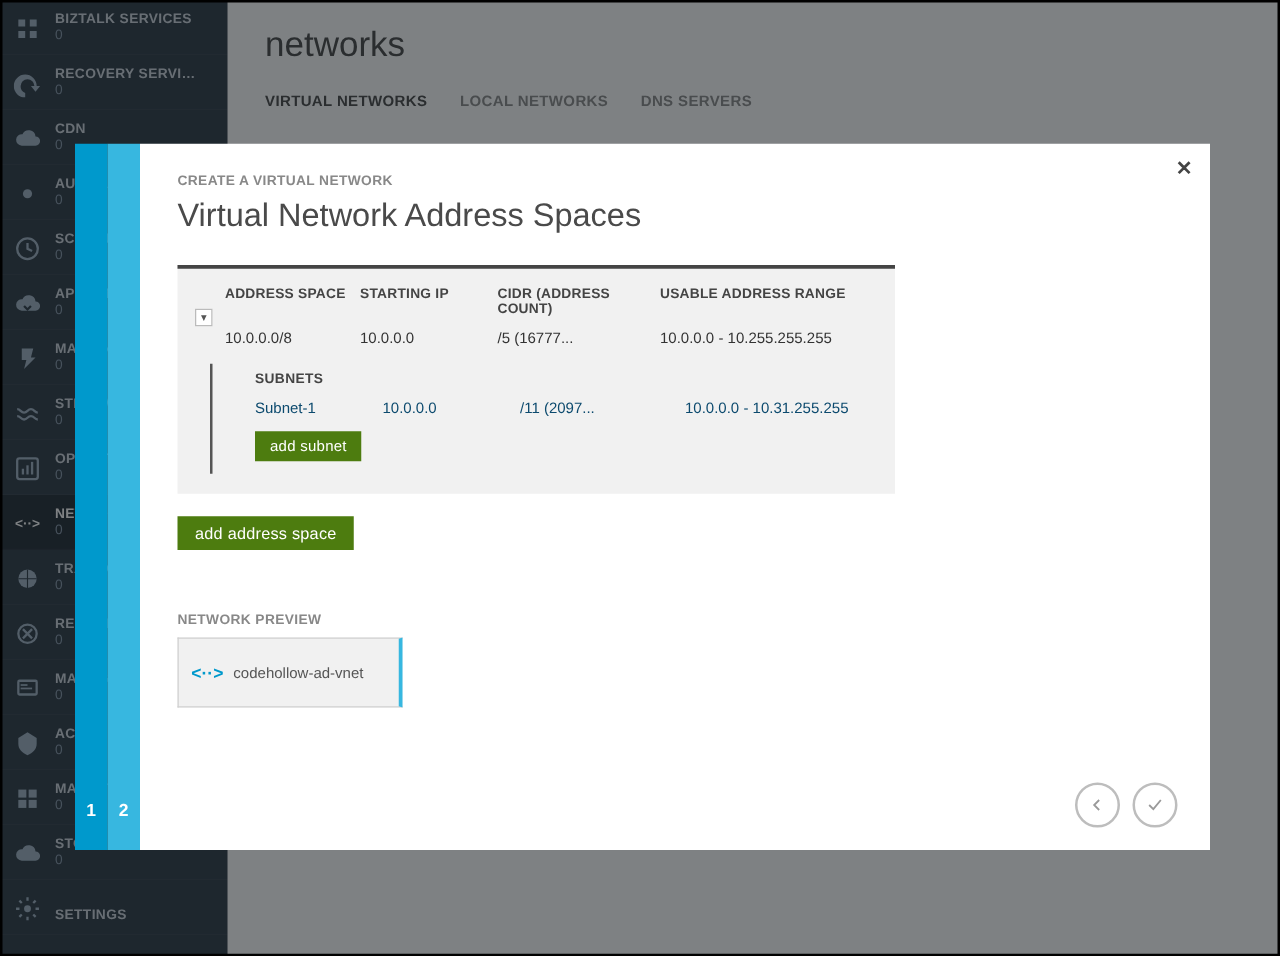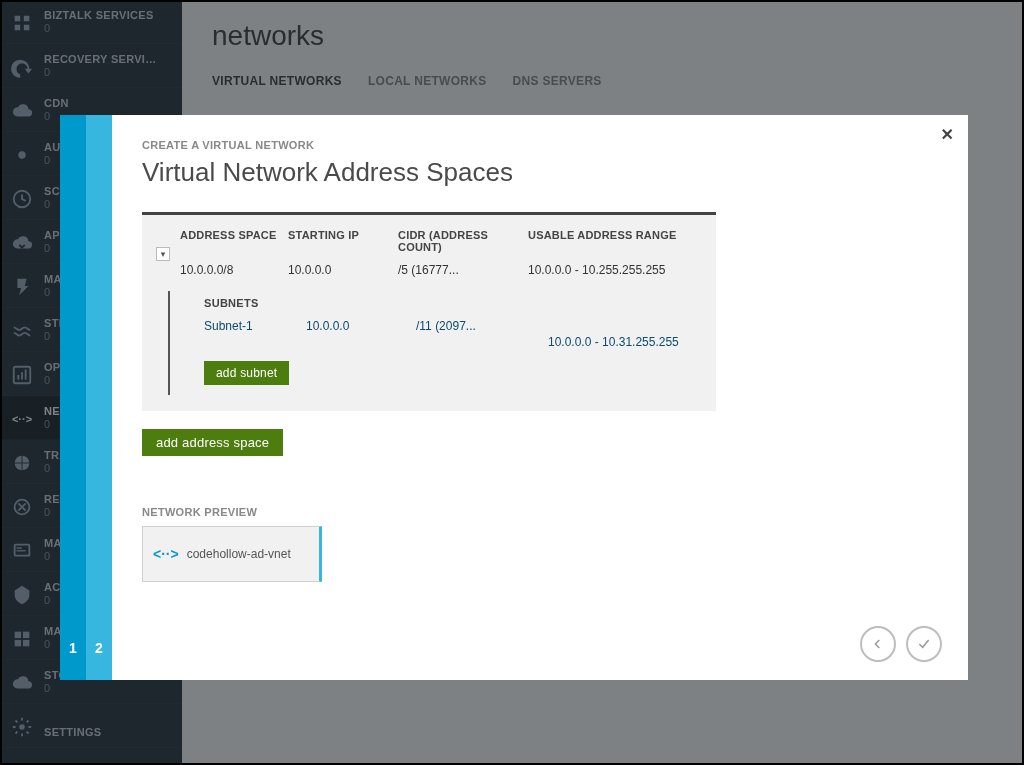--- a/index.html
+++ b/index.html
@@ -85,21 +85,21 @@
     border:1px solid #bbb; background:#fff; font-size:9px; color:#555;
     display:flex; align-items:center; justify-content:center;
   }
 
   .subnet-box { margin:10px 0 0 16px; border-left:2px solid #555; padding:6px 0 10px 34px; }
   .sub-head { font-size:11px; font-weight:700; color:#444; letter-spacing:0.3px; margin-bottom:8px; }
   .sub-row { display:flex; font-size:12px; color:#0c4a6e; padding:2px 0; }
   .sub-row .c1 { width:102px; }
   .sub-row .c2 { width:110px; }
   .sub-row .c3 { width:132px; }
-  .sub-row .c4 { flex:1;margin-top:16px; }
+  .sub-row .c4 { flex:1; }
 
   .btn-green {
     display:inline-block; background:#4d7c0f; color:#fff; font-size:13px; font-weight:400;
     padding:6px 14px; border:none; cursor:pointer; letter-spacing:0.2px;
   }
   .btn-green.small { font-size:12px; padding:5px 12px; }
   .addspace-wrap { margin-top:18px; }
 
   .preview-label { font-size:11px; font-weight:700; color:#888; letter-spacing:0.3px; margin-top:50px; margin-bottom:8px; }
   .preview-box {

